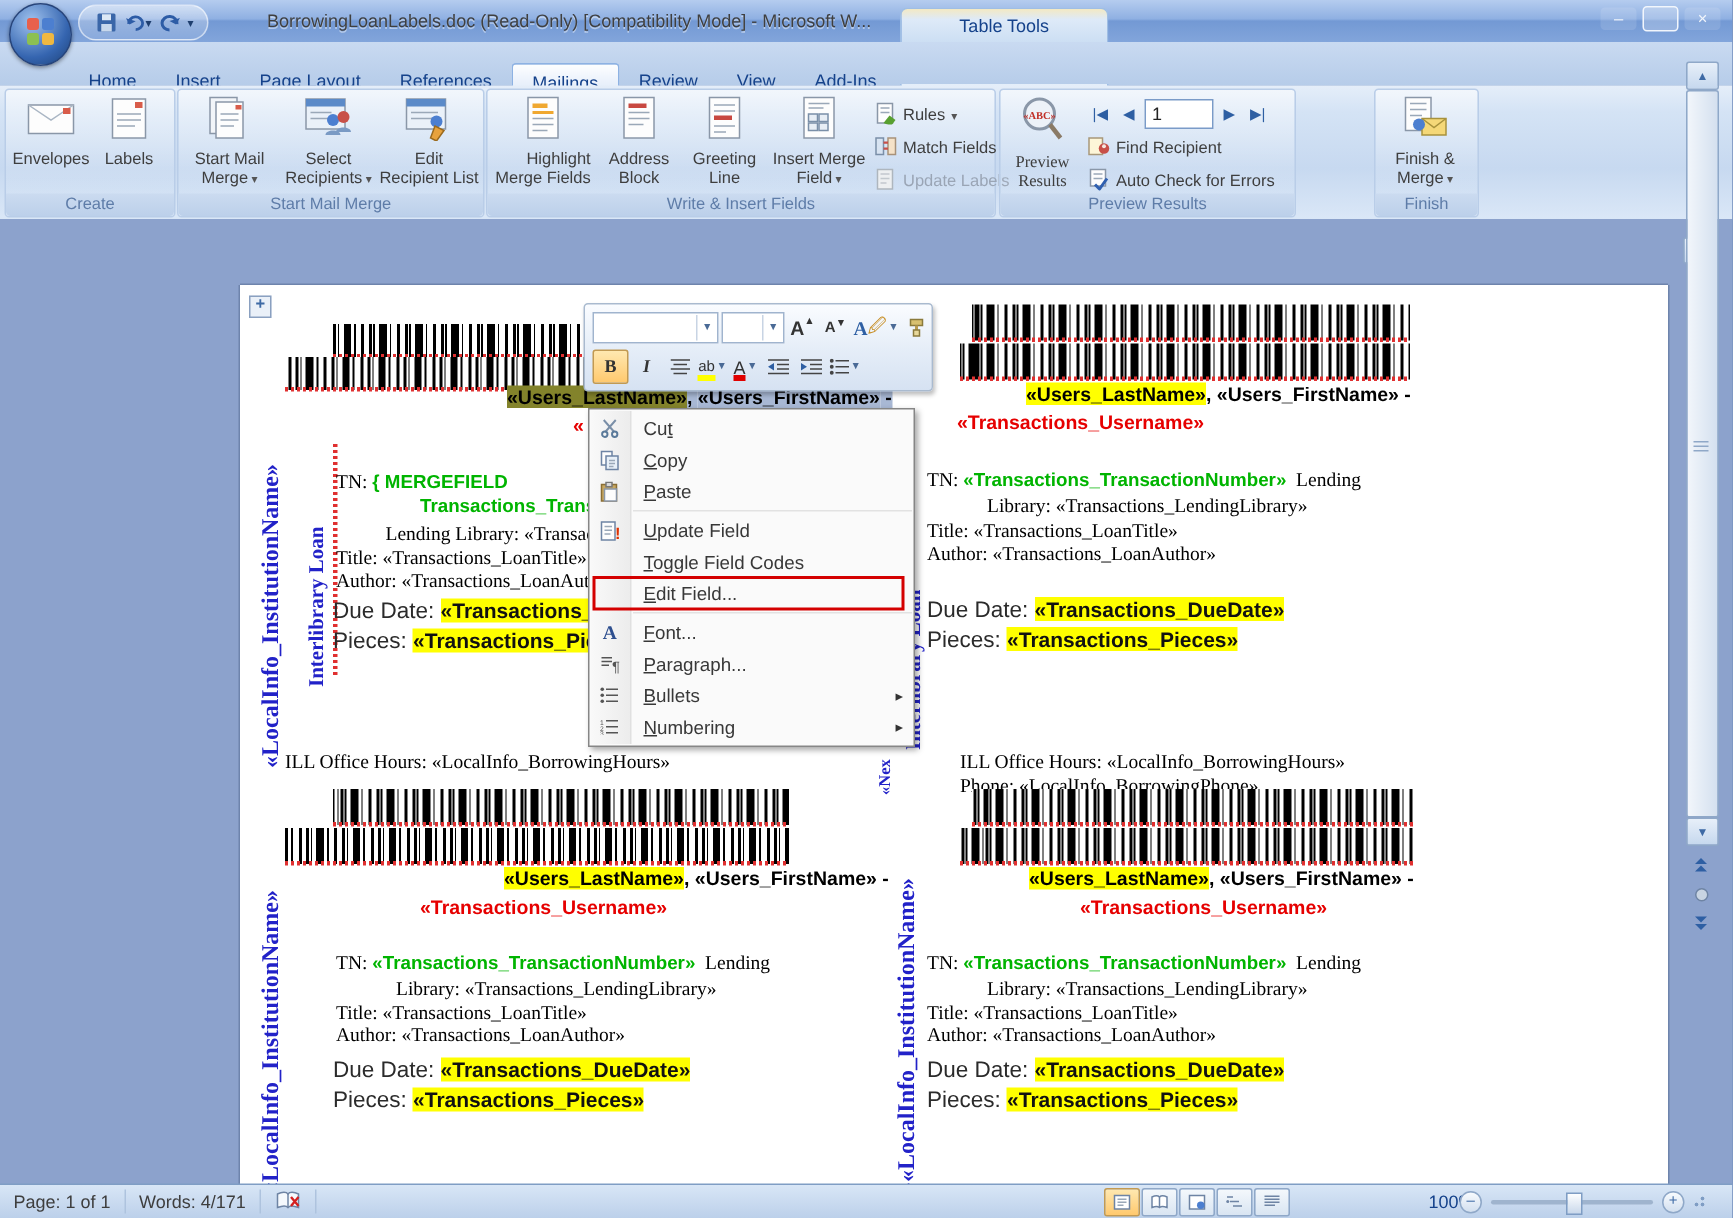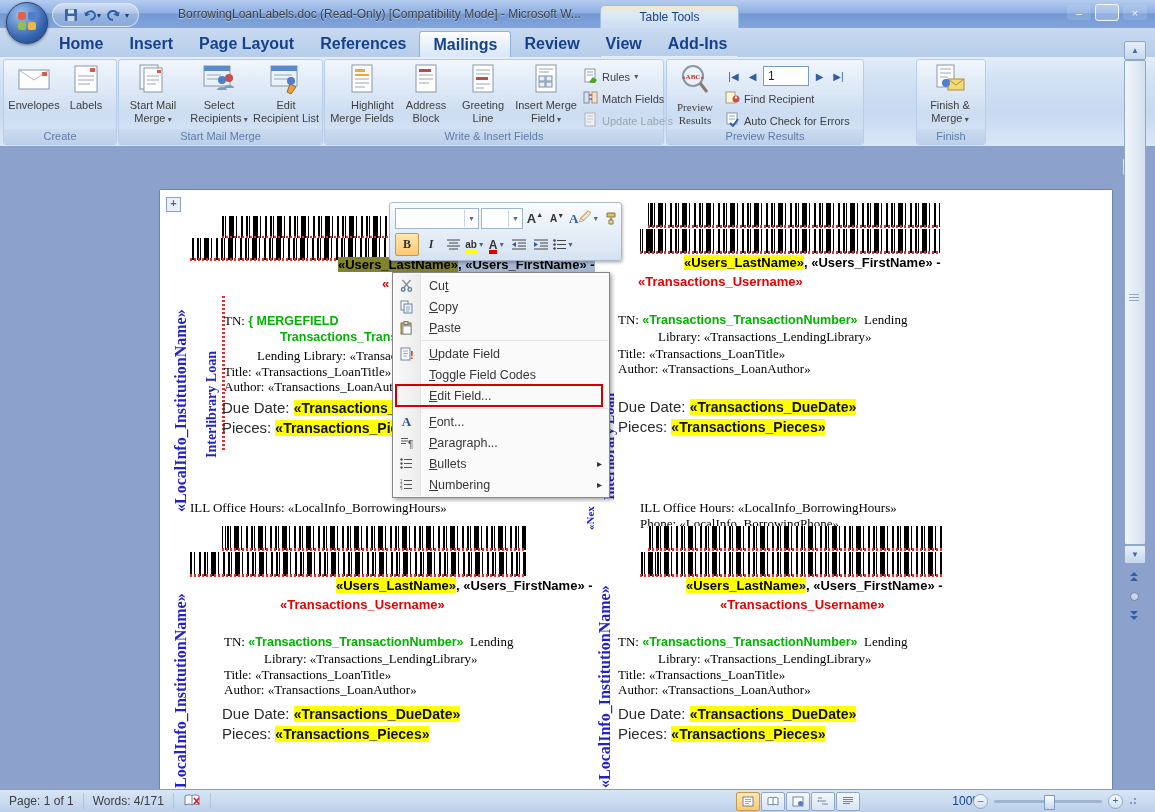--- a/index.html
+++ b/index.html
@@ -22,21 +22,21 @@
   .winctl span{width:24px;height:15px;display:flex;align-items:center;justify-content:center;
     color:#F2F6FC;font-size:11px;border-radius:3px;background:rgba(255,255,255,.12);}
   .maxglyph{width:8px;height:7px;border:1px solid #F2F6FC;display:inline-block;}
   .tooltab{position:absolute;left:600px;top:5px;width:137px;height:23px;border-radius:5px 5px 0 0;
     background:linear-gradient(#F3E9C4,#DEEAF8 30%,#CBDEF3);border:1px solid #9FBEE4;border-bottom:none;
     color:#15428B;font-size:12px;text-align:center;line-height:23px;}
   
   .tabrow{position:absolute;left:0;top:28px;right:0;height:29px;
     background:linear-gradient(#C9DAF1,#B6CCE9);}
   .tabs-main{position:absolute;left:46px;top:0;display:flex;height:29px;}
-  .tab{height:26px;margin-top:3px;line-height:25px;padding:0 13px;font-size:16px;color:#15428B;white-space:nowrap;font-weight:bold;}
+  .tab{height:26px;margin-top:14px;line-height:25px;padding:0 13px;font-size:12px;color:#15428B;white-space:nowrap;}
   .tab.active{background:linear-gradient(#FDFEFF,#EAF1FB 45%,#D8E6F6);border:1px solid #8DB2E3;border-bottom:none;
     border-radius:3px 3px 0 0;}
   .ctxbg{position:absolute;left:600px;top:28px;width:137px;height:29px;
     background:linear-gradient(#E4EEFA,#CFE0F4);border-left:1px solid #9FBEE4;border-right:1px solid #9FBEE4;display:flex;}
   .helpbtn{position:absolute;right:10px;top:36px;width:19px;height:19px;border-radius:50%;
     background:radial-gradient(circle at 35% 30%,#7FB2E8,#2E6CB5);color:#fff;font-size:12px;font-weight:bold;
     display:flex;align-items:center;justify-content:center;border:1px solid #1E4E8E;}
   
   .ribbon{position:absolute;left:0;top:57px;right:0;height:89px;
     background:linear-gradient(#E5EEF9,#D4E3F5 20%,#C7D9F0 62%,#DAE7F7);border-bottom:1px solid #86A6CF;}
@@ -78,21 +78,21 @@
   
   .minitb{position:absolute;left:389px;top:202px;width:231px;height:57px;z-index:40;border-radius:3px;
     background:linear-gradient(#FAFCFF,#E6EEF8 50%,#D6E2F2);border:1px solid #A9BACF;box-shadow:1px 2px 3px rgba(0,0,0,.25);}
   .mtrow{position:absolute;display:flex;align-items:center;gap:2px;}
   .combo{height:19px;background:#fff;border:1px solid #A0B4CE;display:flex;align-items:center;justify-content:flex-end;}
   .combo .ca{font-size:7px;color:#4A6A96;padding:0 3px;border-left:1px solid #C8D4E4;line-height:17px;}
   .mtb{height:21px;min-width:20px;display:flex;align-items:center;justify-content:center;border-radius:2px;
     color:#333;font-size:12px;}
   .mtb.on{background:linear-gradient(#FFE8B0,#FFC96E);border:1px solid #C29A52;}
   .mtb .dd{font-size:7px;color:#4A6A96;margin-left:1px;}
-  .chip{position:relative;display:inline-block;font-size:10px;font-weight:bold;line-height:10px;}
+  .chip{position:relative;display:inline-block;font-size:10px;font-weight:normal;line-height:10px;}
   .chip .bar{position:absolute;left:0;right:0;bottom:-4px;height:4px;}
   
   .cmenu{position:absolute;left:392px;top:272px;width:216px;z-index:50;background:#FAFAFA;
     border:1px solid #868686;box-shadow:2px 2px 4px rgba(0,0,0,.35);padding:2px 0;}
   .cmenu .strip{position:absolute;left:1px;top:1px;bottom:1px;width:26px;
     background:linear-gradient(90deg,#F9F9F9,#ECECEC);border-right:1px solid #E0E0E0;}
   .mi{position:relative;display:flex;align-items:center;height:21px;font-size:12.5px;color:#383838;}
   .mi .mic{width:27px;display:flex;align-items:center;justify-content:center;flex:none;}
   .mi .mlabel{padding-left:9px;white-space:pre;}
   .mi .sub{margin-left:auto;padding-right:7px;font-size:10px;color:#333;}

